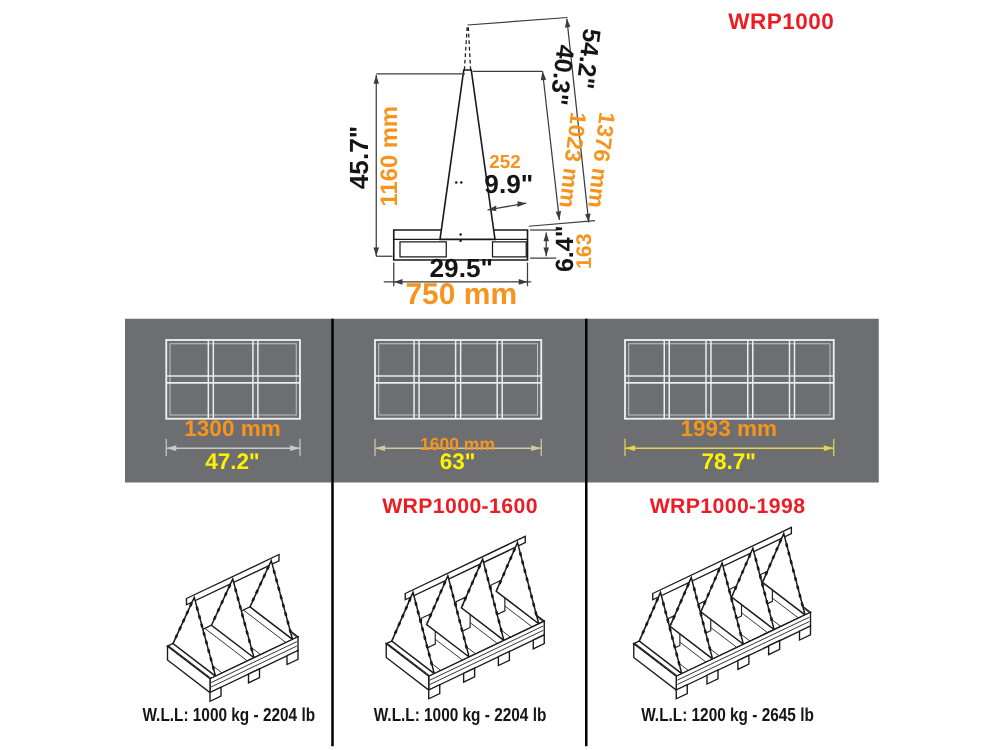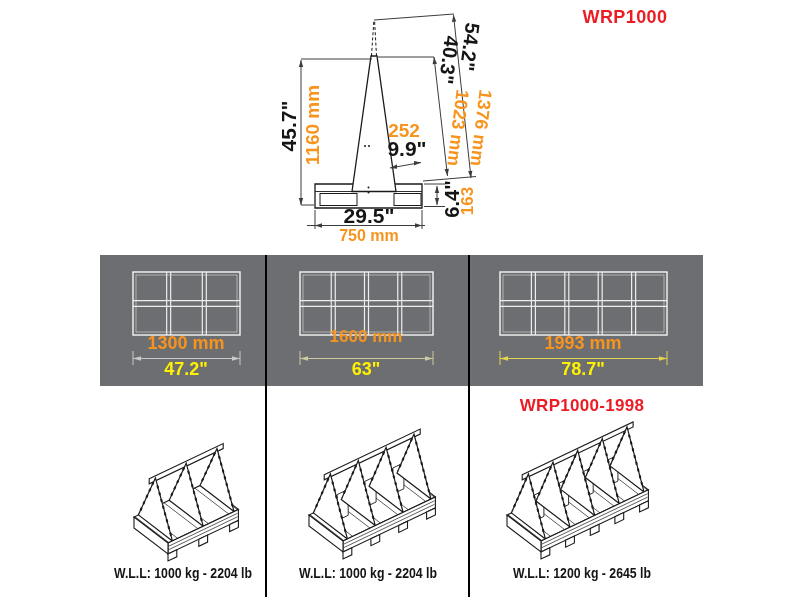--- a/index.html
+++ b/index.html
@@ -235,34 +235,35 @@
   <div class="lbl red" style="left:625px;top:17px;font-size:18px;letter-spacing:.4px">WRP1000</div>
 
   <div class="lbl rotm90" style="left:288px;top:126px;font-size:21px">45.7"</div>
   <div class="lbl rotm90 orange" style="left:312px;top:125px;font-size:19px">1160 mm</div>
 
   <div class="lbl rot97" style="left:470px;top:47px;font-size:20px">54.2"</div>
   <div class="lbl rot97 orange" style="left:481px;top:128px;font-size:18px">1376 mm</div>
   <div class="lbl rot97" style="left:449px;top:60px;font-size:20px">40.3"</div>
   <div class="lbl rot97 orange" style="left:458px;top:128px;font-size:18px">1023 mm</div>
 
-  <div class="lbl orange" style="left:404px;top:130px;font-size:19px">252</div>
+  <div class="lbl orange" style="left:404px;top:130px;font-size:15px">252</div>
   <div class="lbl" style="left:407px;top:148px;font-size:21px">9.9"</div>
 
   <div class="lbl rotm90" style="left:452px;top:199px;font-size:20px">6.4"</div>
   <div class="lbl rotm90 orange" style="left:467px;top:201px;font-size:17px">163</div>
 
   <div class="lbl" style="left:369px;top:215px;font-size:21px">29.5"</div>
-  <div class="lbl orange" style="left:369px;top:236px;font-size:16px">750 mm</div>
+  <div class="lbl orange" style="left:369px;top:236px;font-size:24px">750 mm</div>
 
   <div class="lbl orange" style="left:186px;top:343px;font-size:18px">1300 mm</div>
   <div class="lbl yellow" style="left:186px;top:369px;font-size:18px">47.2"</div>
   <div class="lbl cond" style="left:183px;top:572px;font-size:15px">W.L.L: 1000 kg - 2204 lb</div>
 
-  <div class="lbl orange" style="left:366px;top:336px;font-size:17px">1600 mm</div>
+  <div class="lbl orange" style="left:366px;top:355px;font-size:14px">1600 mm</div>
   <div class="lbl yellow" style="left:366px;top:369px;font-size:18px">63"</div>
+  <div class="lbl red" style="left:368px;top:405px;font-size:17px;letter-spacing:.3px">WRP1000-1600</div>
   <div class="lbl cond" style="left:368px;top:572px;font-size:15px">W.L.L: 1000 kg - 2204 lb</div>
 
   <div class="lbl orange" style="left:583px;top:343px;font-size:18px">1993 mm</div>
   <div class="lbl yellow" style="left:583px;top:369px;font-size:18px">78.7"</div>
   <div class="lbl red" style="left:582px;top:405px;font-size:17px;letter-spacing:.3px">WRP1000-1998</div>
   <div class="lbl cond" style="left:582px;top:572px;font-size:15px">W.L.L: 1200 kg - 2645 lb</div>
 </div>
 
 </body></html>

